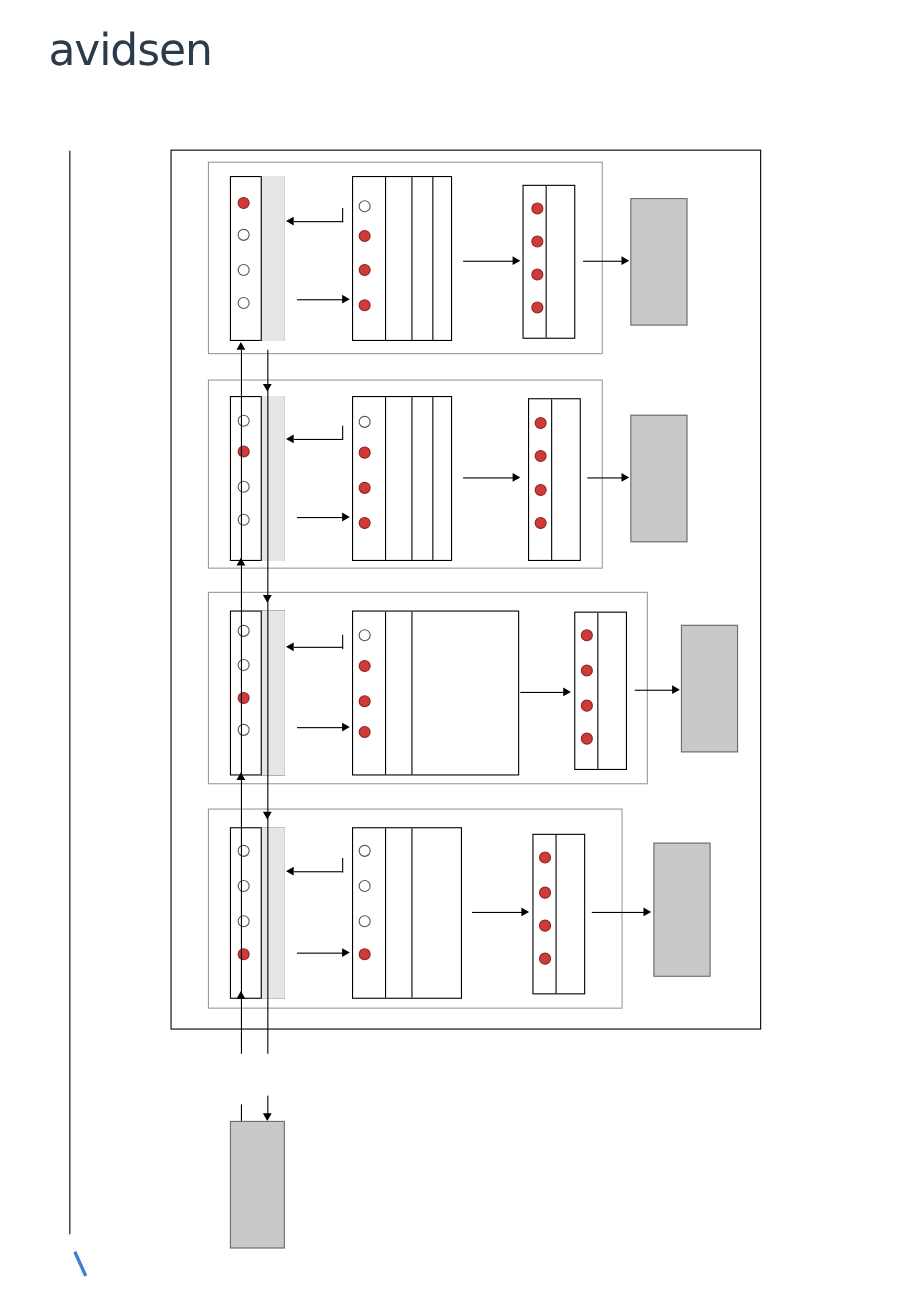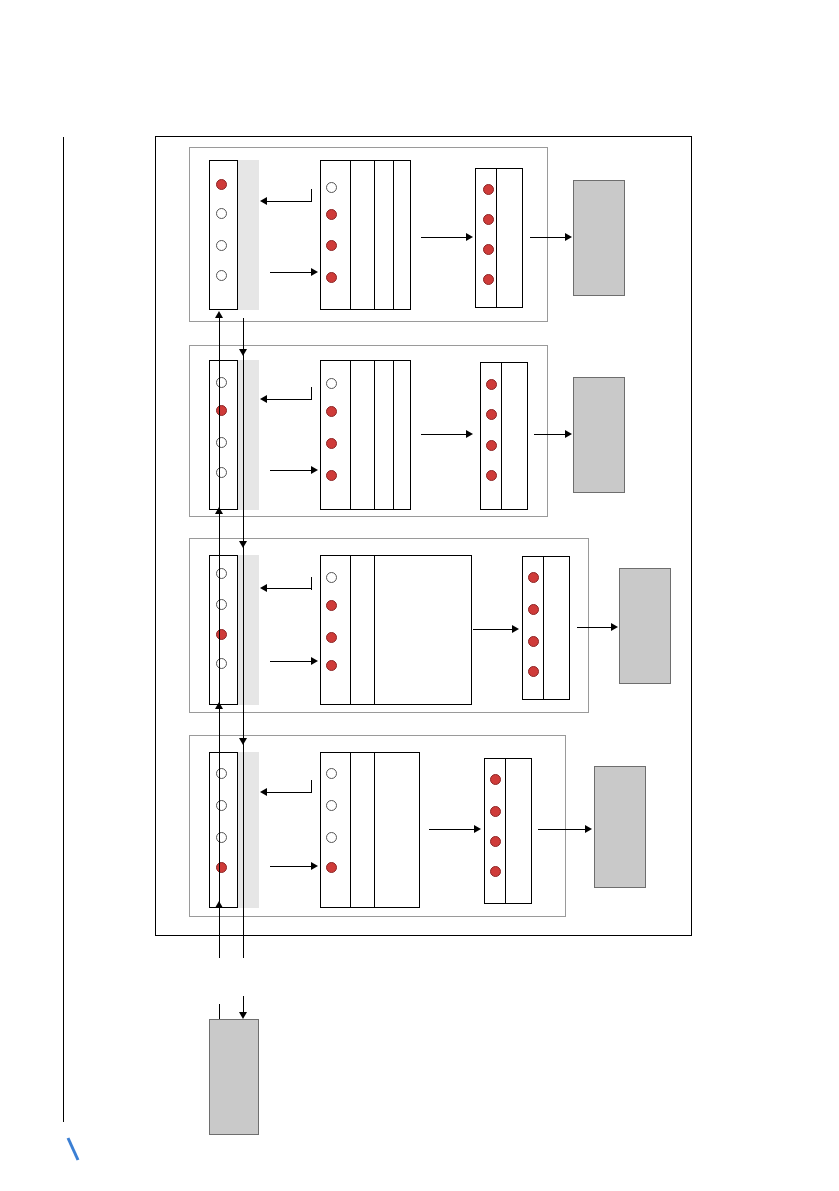--- a/index.html
+++ b/index.html
@@ -182,20 +182,23 @@
     background: #c9c9c9;
     border: 1px solid #6e6e6e;
     box-sizing: border-box;
   }
 </style>
 </head>
 <body>
 
 <div class="page">
 
+  <div class="logo">
+    <div class="logo-text">avidsen</div>
+  </div>
 
   <div class="left-rule"></div>
   <svg class="corner-mark" viewBox="0 0 14 26">
     <path d="M2 2 L12 24" stroke="#3b7fd4" stroke-width="3" fill="none"></path>
   </svg>
 
   <div class="outer-frame"></div>
 
   <div class="group" style="left:189px; top:147px; width:359px; height:175px;"></div>
 

